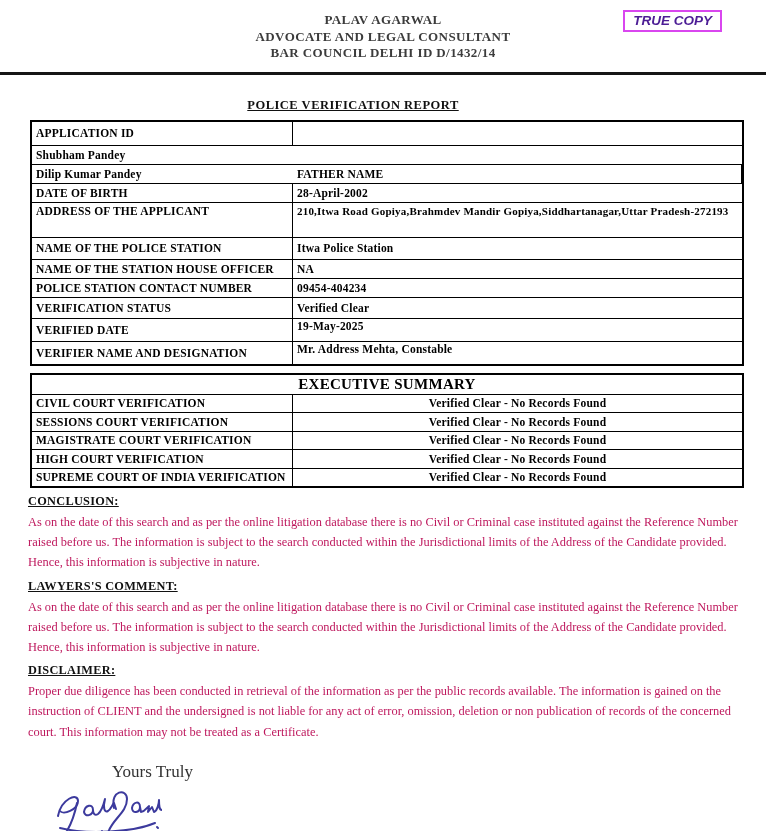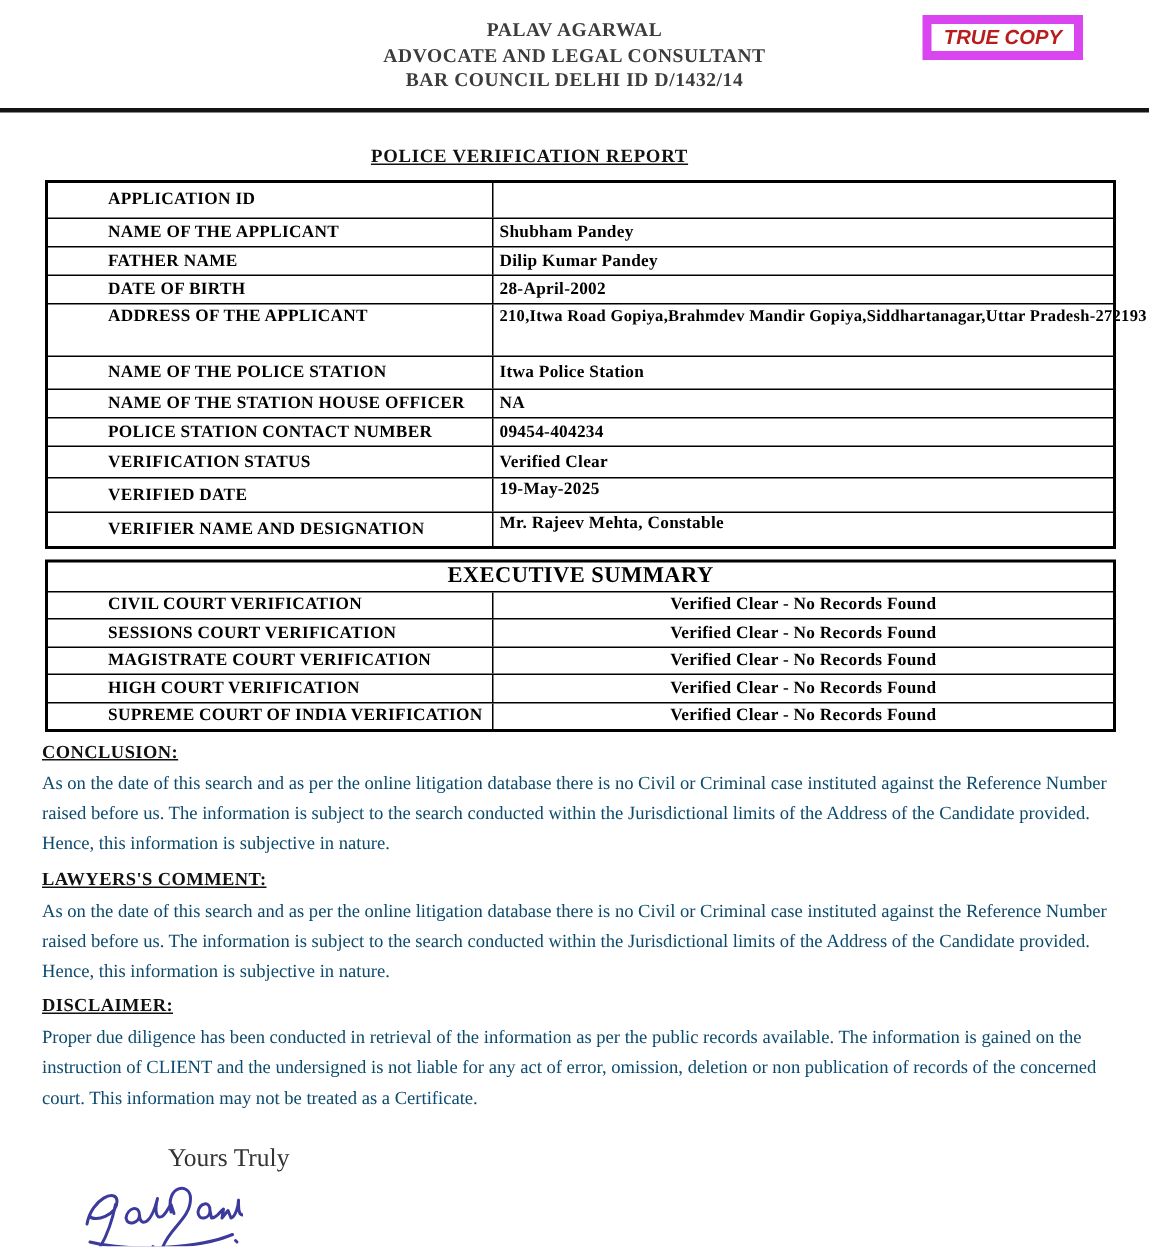--- a/index.html
+++ b/index.html
@@ -10,35 +10,35 @@
     background:#ffffff;
     font-family:"Liberation Serif","DejaVu Serif",serif;
     color:#2f2f2f;
     overflow:hidden;
   }
   
   .letterhead { padding-top:12px; text-align:center; color:#3c3c3c; }
   .letterhead .lh-line { font-weight:bold; font-size:13px; line-height:16.5px; letter-spacing:0.4px; }
   .true-copy {
     position:absolute; top:10px; right:44px;
-    border:6px solid #d946ef; padding:1px 8px 2px 8px;
+    border:2px solid #d946ef; padding:1px 8px 2px 8px;
     font-family:"Liberation Sans","DejaVu Sans",sans-serif;
-    font-weight:bold; font-style:italic; font-size:13.5px; color:#b91c1c;
+    font-weight:bold; font-style:italic; font-size:13.5px; color:#4c1d95;
     background:#fff;
   }
   .rule { margin-top:10px; height:3px; background:#151515; width:100%; }
   
   .title-wrap { width:706px; text-align:center; margin-top:20px; }
   .title { font-weight:bold; font-size:12.5px; letter-spacing:0.5px; text-decoration:underline; color:#111; }
   
   .vtable {
     margin:7px 22px 0 30px; width:714px;
     border:2px solid #000; background:#fff;
   }
-  .vrow { display:grid; grid-template-columns:261px 1fr;padding-left:36px; }
+  .vrow { display:grid; grid-template-columns:261px 1fr; }
   .vrow + .vrow { border-top:1.5px solid #000; }
   .cell { padding:1px 4px 1px 4px; font-weight:bold; font-size:11.5px; color:#000; display:flex; align-items:center; letter-spacing:0.2px; }
   .cell.label { border-right:1.5px solid #000; }
   
   .main .vrow:nth-child(1){height:23px;} .main .vrow:nth-child(2){height:19px;}
   .main .vrow:nth-child(3){height:19px;} .main .vrow:nth-child(4){height:19px;}
   .main .vrow:nth-child(5){height:35px;} .main .vrow:nth-child(6){height:22px;}
   .main .vrow:nth-child(7){height:19px;} .main .vrow:nth-child(8){height:19px;}
   .main .vrow:nth-child(9){height:21px;} .main .vrow:nth-child(10){height:23px;}
   .main .vrow:nth-child(11){height:23px;}
@@ -47,21 +47,21 @@
   .main .vrow:nth-child(10) .cell.value,
   .main .vrow:nth-child(11) .cell.value { align-items:flex-start; padding-top:1px; }
   
   .exec-head { height:19px; display:flex; align-items:center; justify-content:center;
                font-weight:bold; font-size:15px; color:#000; letter-spacing:0.3px; }
   .exec .vrow { height:18.5px; border-top:1.5px solid #000; }
   .exec .cell.value { justify-content:center; text-align:right; }
   
   .section { margin:6px 24px 0 28px; }
   .sec-head { font-weight:bold; font-size:12.3px; color:#111; text-decoration:underline; letter-spacing:0.3px; }
-  .sec-body { margin-top:3px; font-size:12.4px; line-height:20.2px; color:#0c4a6e; width:712px; }
+  .sec-body { margin-top:3px; font-size:12.4px; line-height:20.2px; color:#be185d; width:712px; }
   
   .salutation { margin:20px 0 0 112px; font-size:17px; color:#333; }
   .signature { margin:4px 0 0 50px; color:var(--signature-ink,#3c3a9d); }
   .signer { margin:2px 0 0 50px; font-size:12.8px; color:#3c3c3c; letter-spacing:0.5px; }
 </style>
 </head>
 <body>
 
 <div class="page">
 
@@ -75,26 +75,25 @@
 
   <div class="title-wrap">
     <span class="title">POLICE VERIFICATION REPORT</span>
   </div>
 
   <div class="vtable main">
     <div class="vrow">
       <div class="cell label">APPLICATION ID</div>
     </div>
     <div class="vrow">
-      <div class="cell label">NAME OF THE APPLICANT</div>
       <div class="cell value">Shubham Pandey</div>
     </div>
     <div class="vrow">
+      <div class="cell value">Dilip Kumar Pandey</div>
       <div class="cell label">FATHER NAME</div>
-      <div class="cell value">Dilip Kumar Pandey</div>
     </div>
     <div class="vrow">
       <div class="cell label">DATE OF BIRTH</div>
       <div class="cell value">28-April-2002</div>
     </div>
     <div class="vrow">
       <div class="cell label">ADDRESS OF THE APPLICANT</div>
       <div class="cell value">210,Itwa Road Gopiya,Brahmdev Mandir Gopiya,Siddhartanagar,Uttar Pradesh-272193</div>
     </div>
     <div class="vrow">
@@ -112,21 +111,21 @@
     <div class="vrow">
       <div class="cell label">VERIFICATION STATUS</div>
       <div class="cell value">Verified Clear</div>
     </div>
     <div class="vrow">
       <div class="cell label">VERIFIED DATE</div>
       <div class="cell value">19-May-2025</div>
     </div>
     <div class="vrow">
       <div class="cell label">VERIFIER NAME AND DESIGNATION</div>
-      <div class="cell value">Mr. Rajeev Mehta, Constable</div>
+      <div class="cell value">Mr. Address Mehta, Constable</div>
     </div>
   </div>
 
   <div class="vtable exec">
     <div class="exec-head">EXECUTIVE SUMMARY</div>
     <div class="vrow">
       <div class="cell label">CIVIL COURT VERIFICATION</div>
       <div class="cell value">Verified Clear - No Records Found</div>
     </div>
     <div class="vrow">

